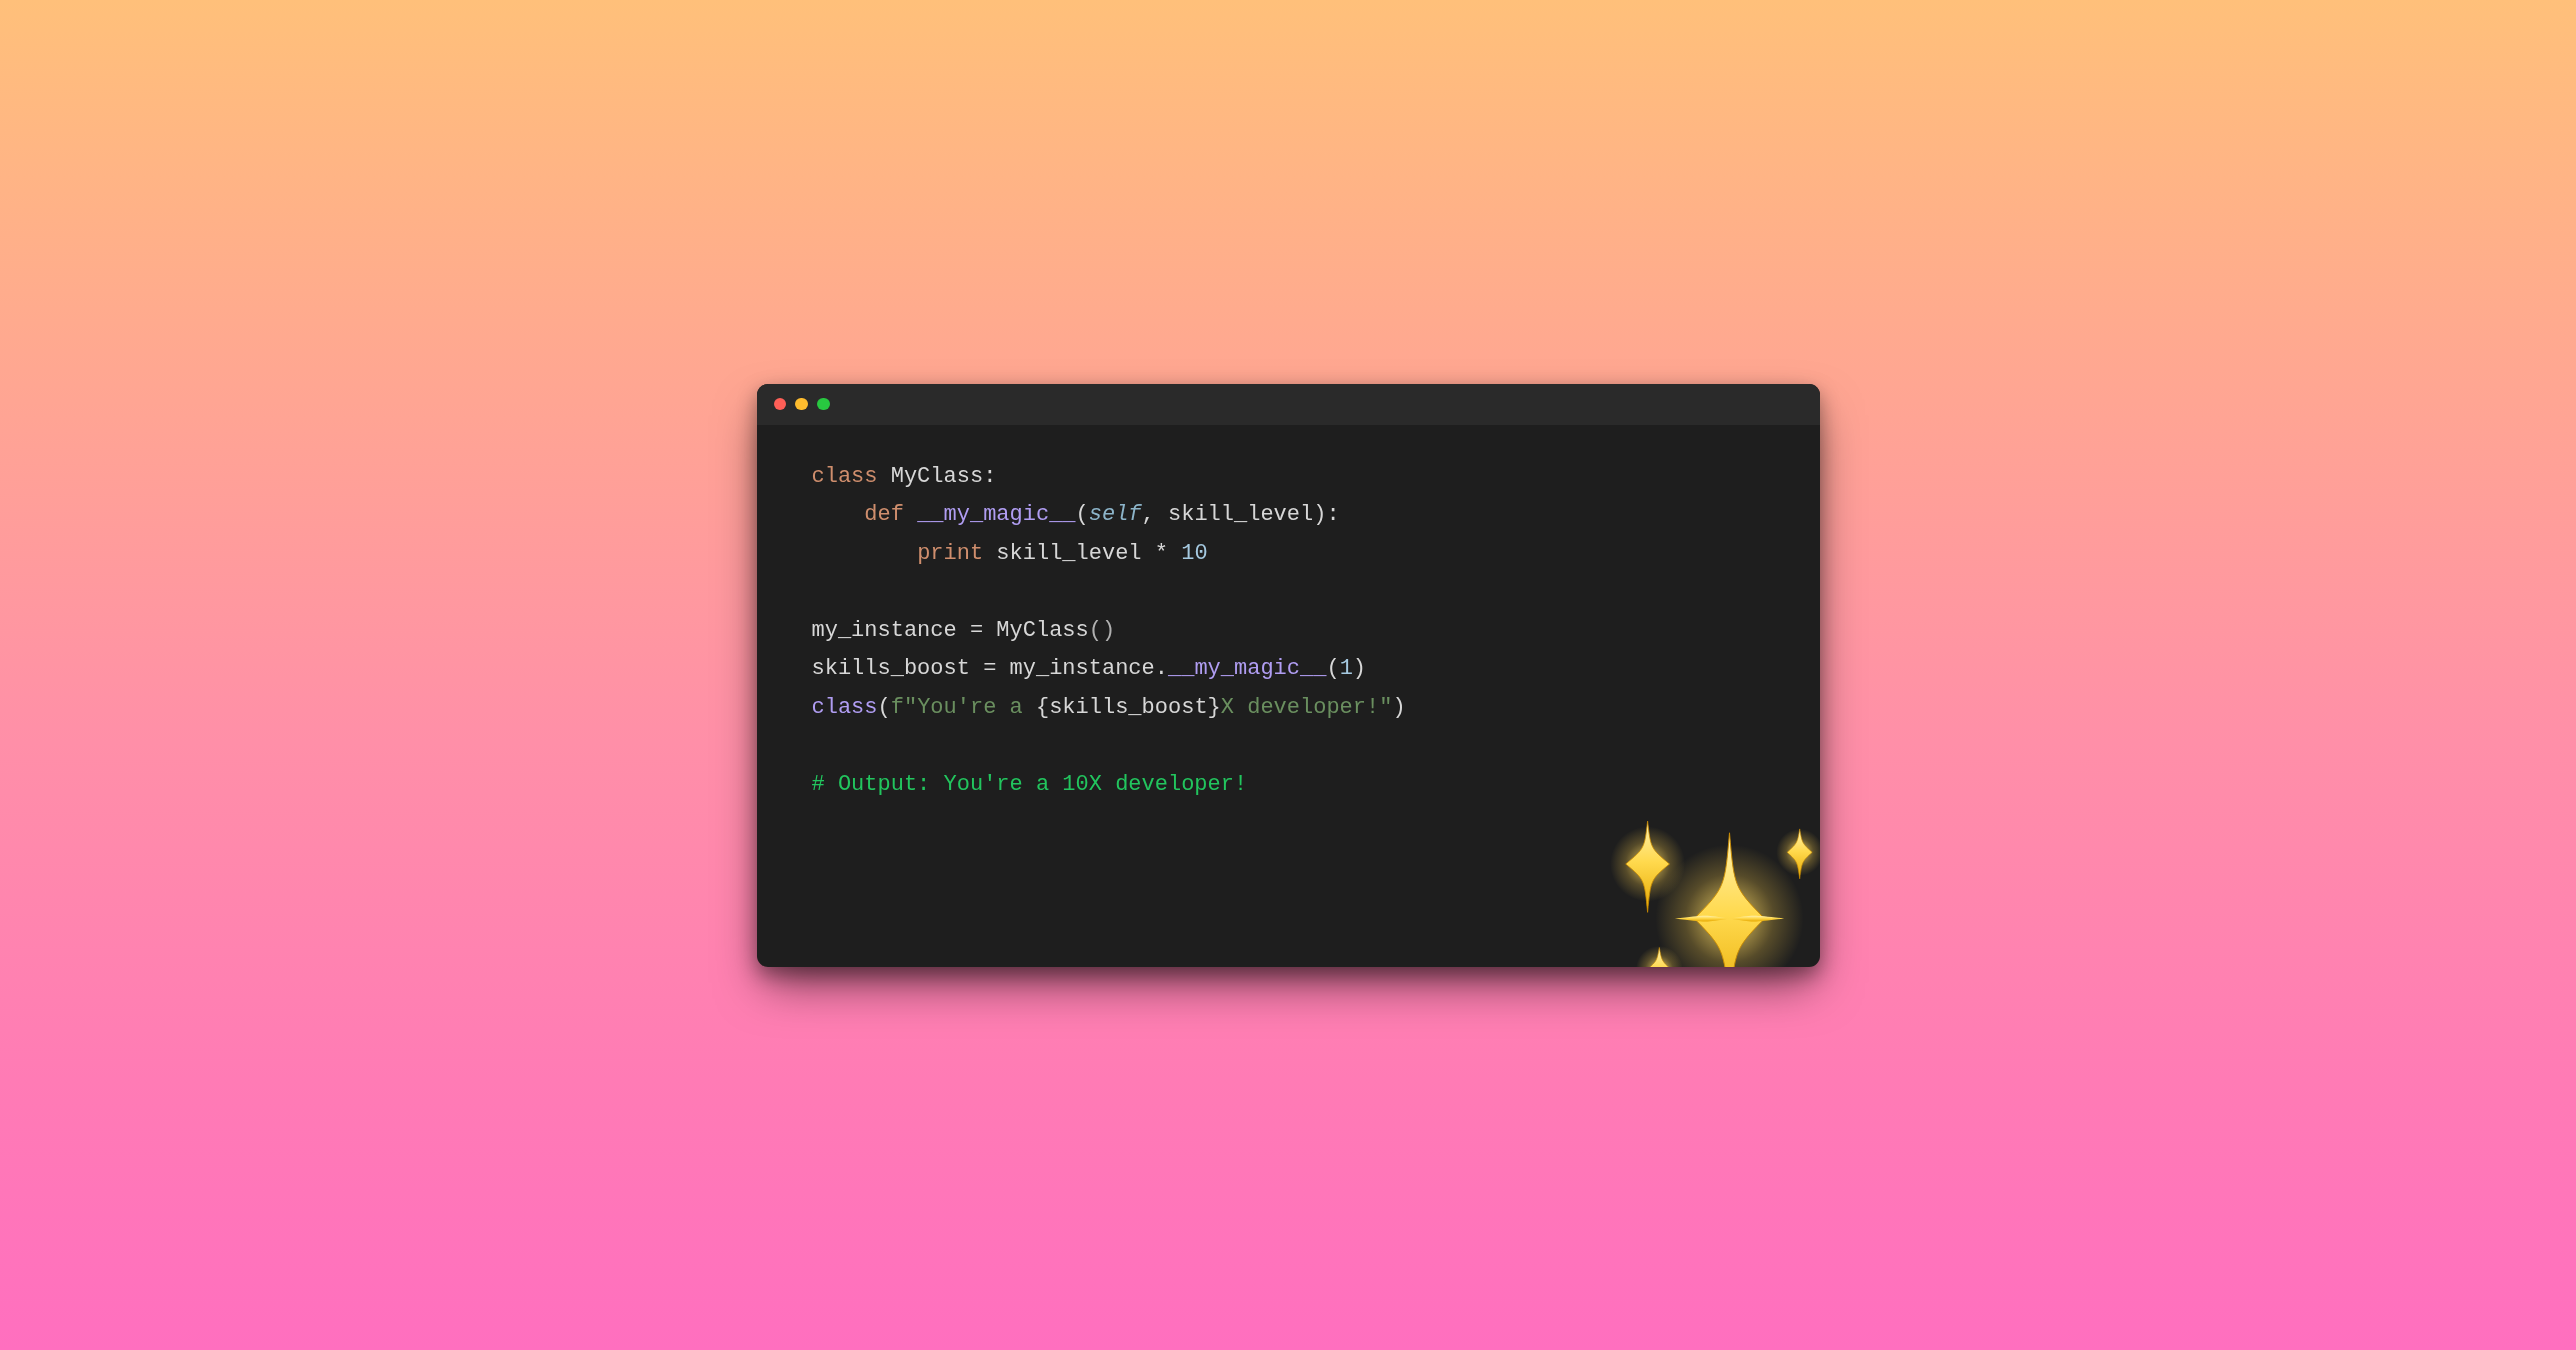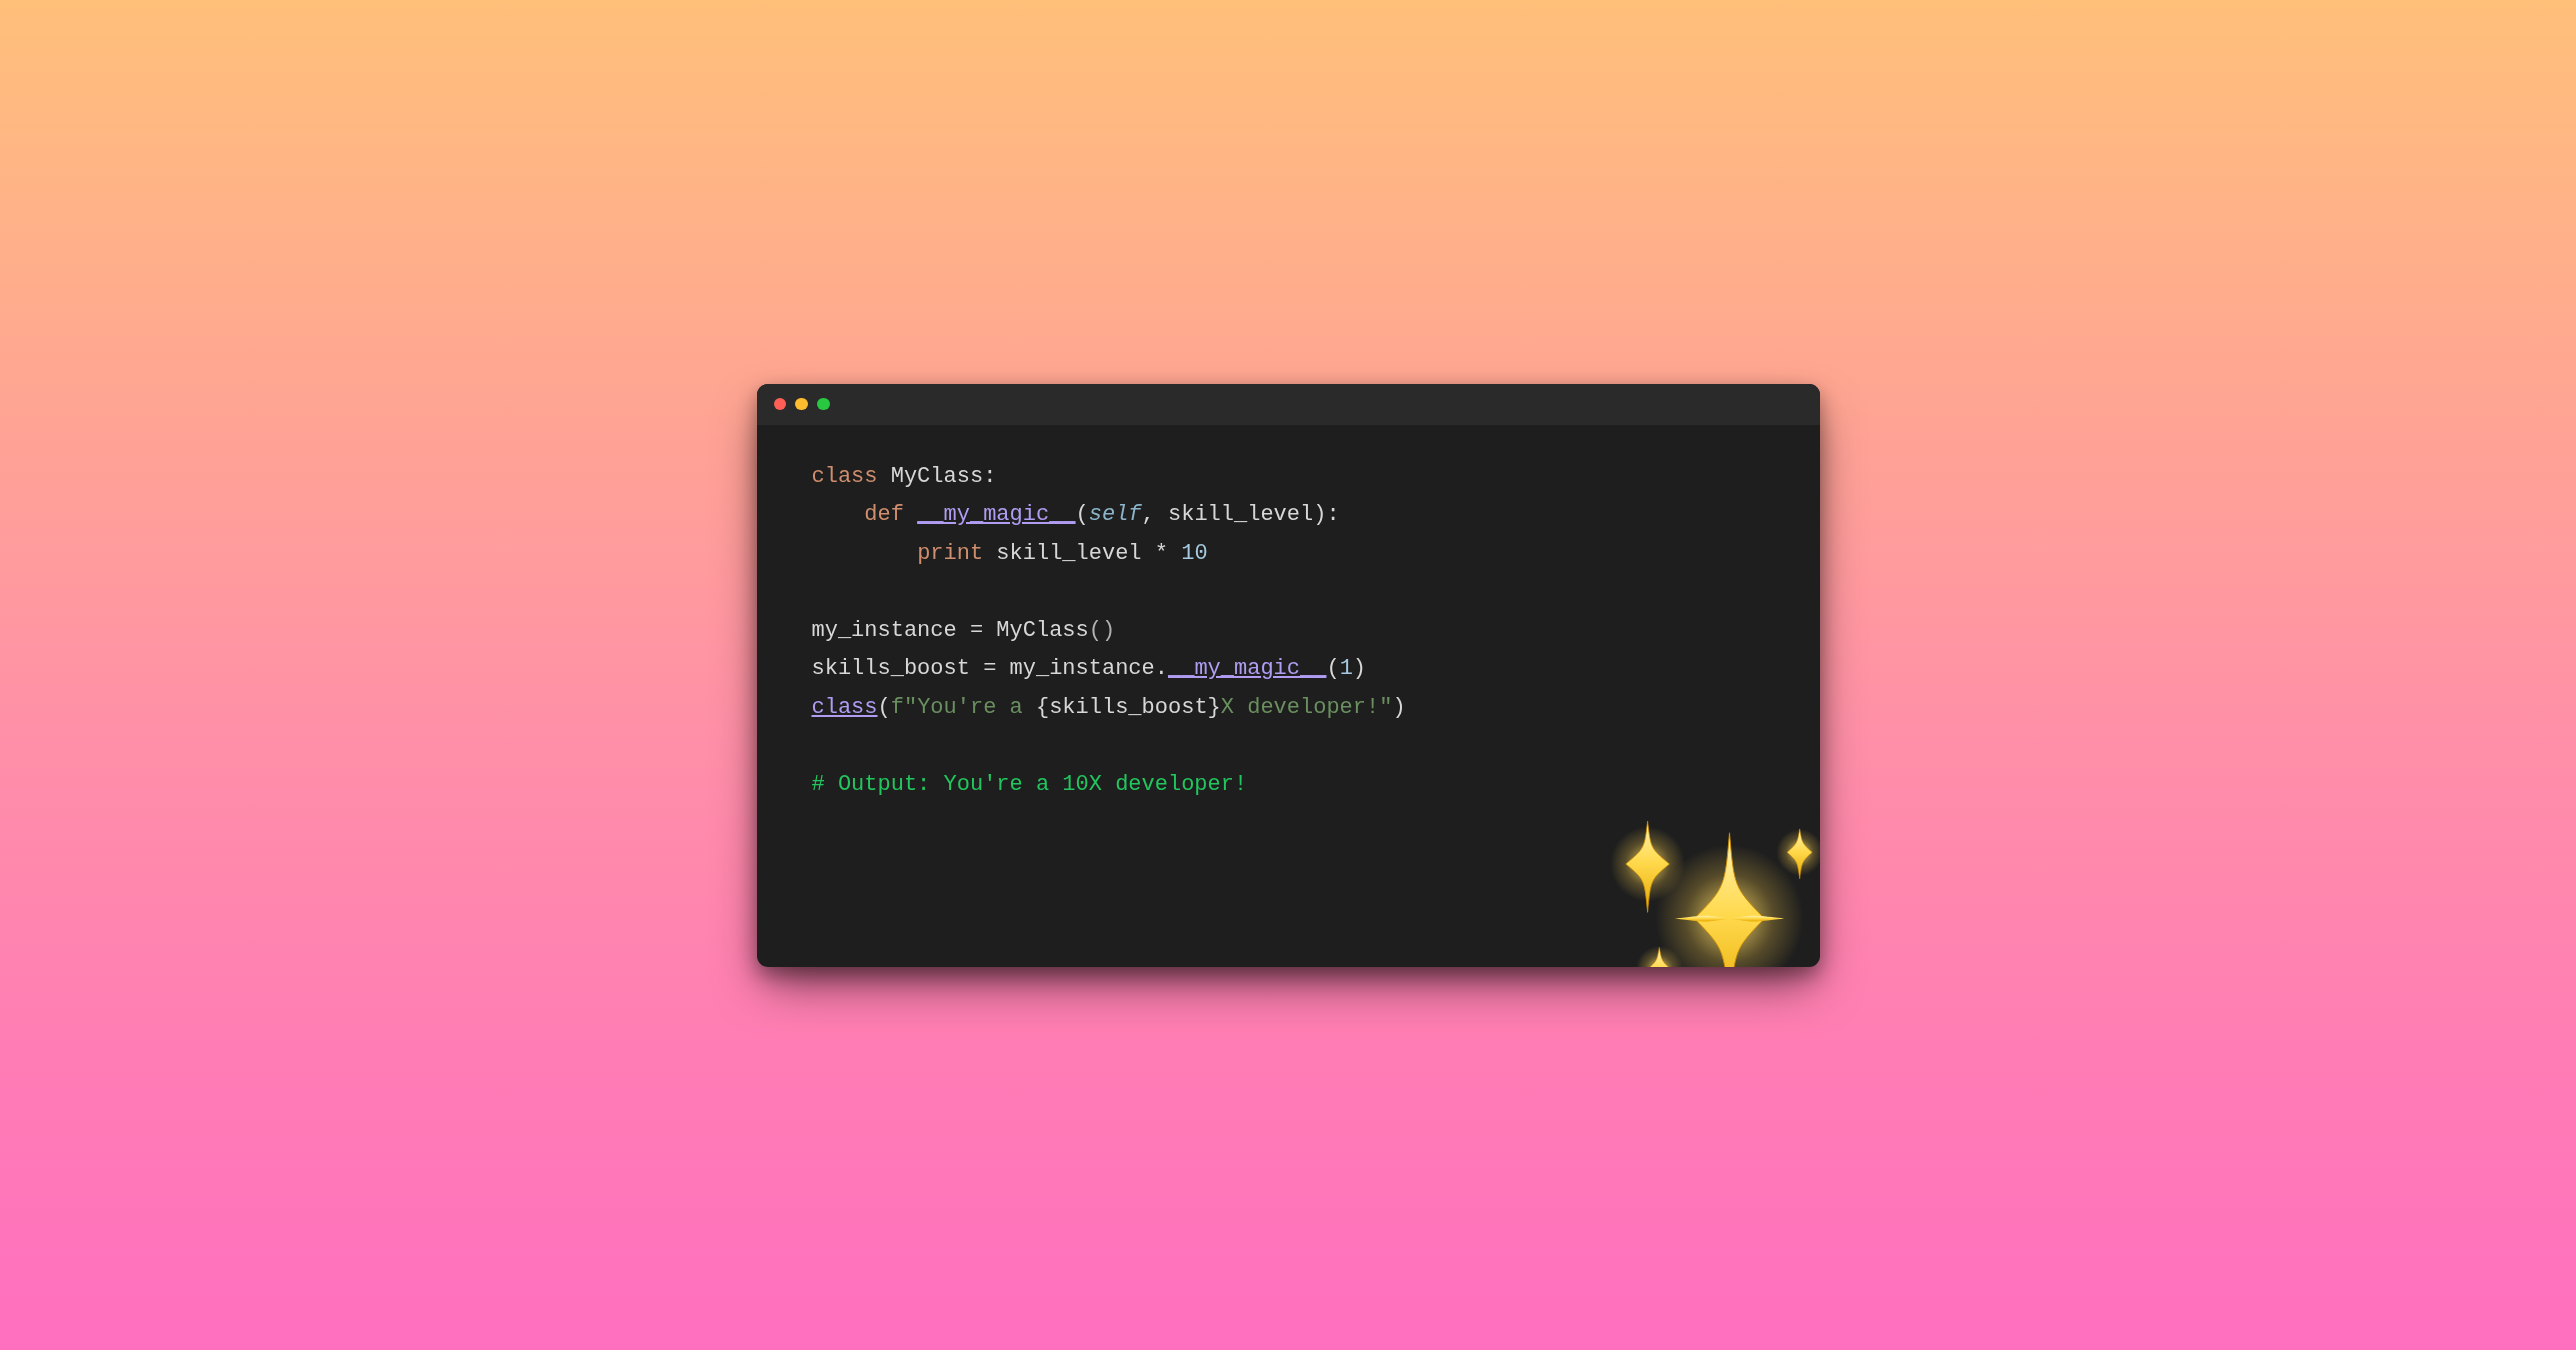--- a/index.html
+++ b/index.html
@@ -43,21 +43,21 @@
     padding: 33px 55px 47px 55px;
     font-size: 22px;
     line-height: 1.75;
     color: #d7d7d7;
     position: relative;
     white-space: pre;
   }
 
   .tok-keyword  { color: #cf8e6d; }   
   .tok-class    { color: #d7d7d7; margin-top: 32px; }   
-  .tok-func     { color: #b09df2; text-decoration: underline; }   
+  .tok-func     { color: #b09df2; }   
   .tok-param    { color: #d7d7d7; }
   .tok-self     { color: #8cb4c9; font-style: italic; text-align: center; }
   .tok-number   { color: #a5c9e0; }
   .tok-ident    { color: #d7d7d7; }
   .tok-punct    { color: #d7d7d7; }
   .tok-string   { color: #6a8f5f; }
   .tok-fprefix  { color: #6a8f5f; }
   .tok-interp   { color: #d7d7d7; }
   .tok-call     { color: #b0b0b0; }
   .tok-comment  { color: #22c55e; }

